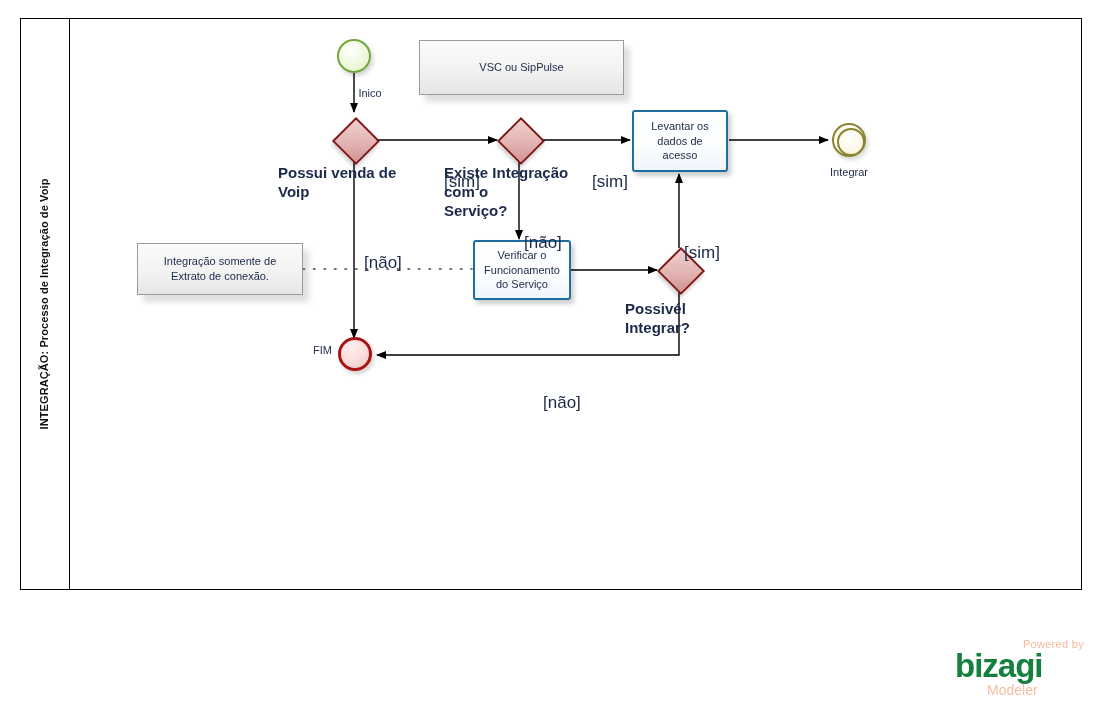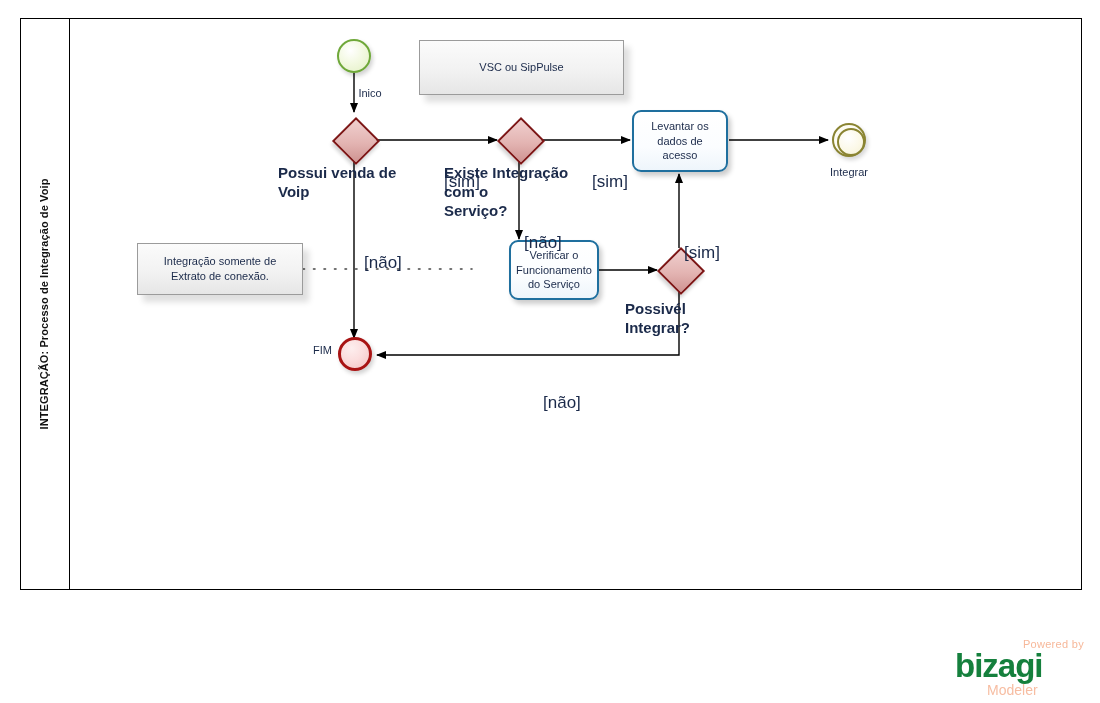--- a/index.html
+++ b/index.html
@@ -126,21 +126,21 @@
     color: #1b2a4a;
     text-align: left;
     line-height: 1.25;
     white-space: pre-line;
     font-weight: bold;
   }
 
   
   .task {
     border: 2.5px solid #1f6f9e;
-    border-radius: 9px;
+    border-radius: 3px;
     background: linear-gradient(180deg, #ffffff 0%, #fbfdff 60%, #eef5fb 100%);
     box-shadow: 3px 4px 5px rgba(0,0,0,0.20);
     display: flex;
     align-items: center;
     justify-content: center;
     text-align: center;
     font-size: 11px;
     color: #1b2a4a;
     line-height: 1.35;
     padding: 2px 4px;
@@ -267,21 +267,21 @@
   <div class="node task" style="left:632px; top:110px; width:96px; height:62px;">Levantar os
 dados de
 acesso</div>
 
   <div class="node ev-end-olive" style="left:832px; top:123px;"></div>
   <div class="ev-label" style="left:801px; top:166px; width:96px;">Integrar</div>
 
   <div class="node annot" style="left:137px; top:243px; width:166px; height:52px;">Integração somente de
 Extrato de conexão.</div>
 
-  <div class="node task" style="left:473px; top:240px; width:90px; height:60px;margin-left:36px;">Verificar o
+  <div class="node task" style="left:473px; top:240px; width:98px; height:60px;">Verificar o
 Funcionamento
 do Serviço</div>
 
   <div class="node gw" style="left:658px; top:248px;">
     <div class="gw-shape"></div>
   </div>
   <div class="gw-label" style="left:625px; top:300px; width:108px;">Possivél
 Integrar?</div>
 
   <div class="node ev-end-red" style="left:338px; top:337px;"></div>

